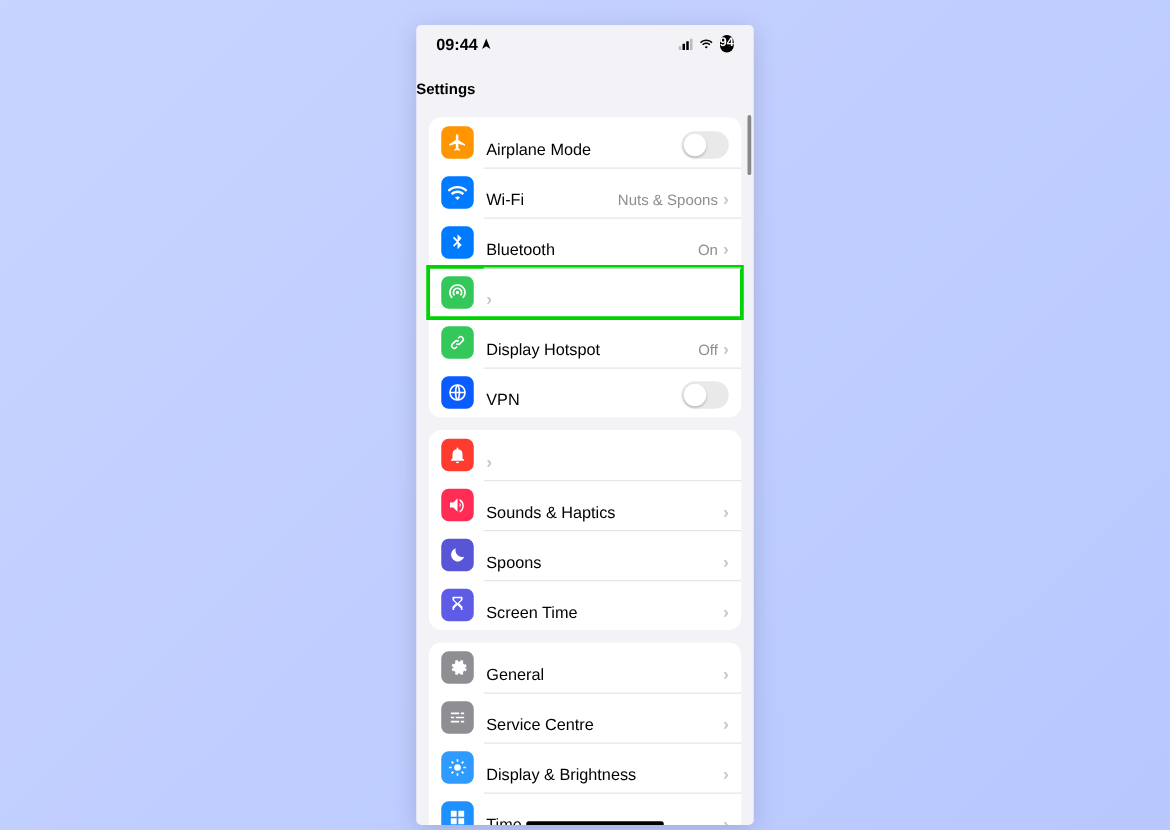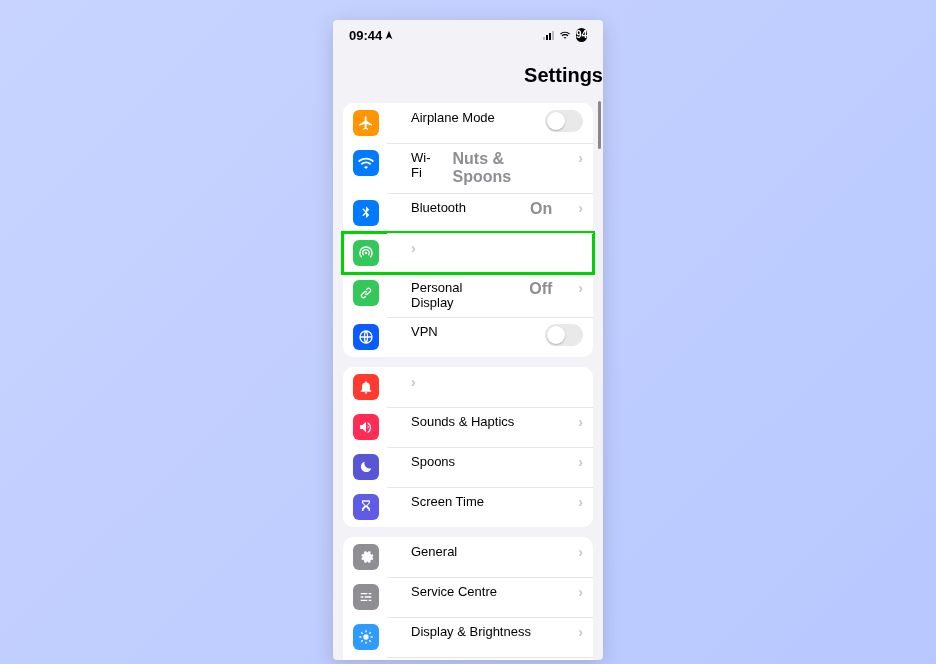--- a/index.html
+++ b/index.html
@@ -39,22 +39,22 @@
   .status-right { display: flex; align-items: center; gap: 4px; }
   .signal-bars { display:inline-flex; align-items:flex-end; gap:1px; height:10px;}
   .signal-bars span { width:2px; background:#000; display:inline-block;}
   .signal-bars span.dim { background:#bbb;}
   .b1{height:3px}.b2{height:5px}.b3{height:7px}.b4{height:9px}
   .battery-pill {
     background:#000; color:#fff; font-size:10px; font-weight:700;
     border-radius:6px; padding:1px 0; line-height:1.2;
   }
   .nav-header {
-    text-align: right;
-    font-size: 20px;
+    text-align: left;
+    font-size: 12px;
     font-weight: 700;
     color: #000;
     padding: 14px 0 10px;
   }
   .scroll-area {
     flex: 1;
     overflow-y: hidden;
     position: relative;
   }
   .scroll-indicator {
@@ -63,26 +63,25 @@
   }
   .group {
     background: #fff;
     margin: 10px;
     border-radius: 10px;
     overflow: visible;
   }
   .group:first-child { margin-top: 6px; }
   .row {
     display: flex;
-    align-items: flex-start;
+    align-items: flex-end;
     padding: 7px 10px;
     min-height: 38px;
     position: relative;
     cursor: pointer;
-    gap: 22px;
   }
   .row + .row::before {
     content:"";
     position:absolute; top:0; left:44px; right:0;
     height:1px; background:#e5e5ea;
   }
   .row.highlighted {
     outline: 3px solid #00d400;
     outline-offset: -1px;
     z-index: 5;
@@ -96,24 +95,23 @@
     flex-shrink: 0;
     margin-right: 10px;
   }
   .row-icon svg { width: 16px; height: 16px; }
   .row-label {
     flex: 1;
     font-size: 13px;
     color: #000;
   }
   .row-value {
-    font-size: 16px;
+    font-size: 12px;
     color: #8e8e93;
     margin-right: 4px;
-    font-weight: bold;
   }
   .chevron {
     color: #c7c7cc;
     font-size: 14px;
     font-weight: 600;
   }
   .toggle {
     width: 38px; height: 22px;
     background: #e9e9ea;
     border-radius: 11px;
@@ -207,21 +205,21 @@
               </svg>
             </div>
             <div class="chevron">›</div>
           </div>
           <div class="row">
             <div class="row-icon ic-green">
               <svg viewBox="0 0 24 24">
                 <use href="#i-link"></use>
               </svg>
             </div>
-            <div class="row-label">Personal Display</div>
+            <div class="row-label">Display Hotspot</div>
             <div class="row-value">Off</div>
             <div class="chevron">›</div>
           </div>
           <div class="row">
             <div class="row-icon ic-darkblue">
               <svg viewBox="0 0 24 24">
                 <use href="#i-globe"></use>
               </svg>
             </div>
             <div class="row-label">VPN</div>

